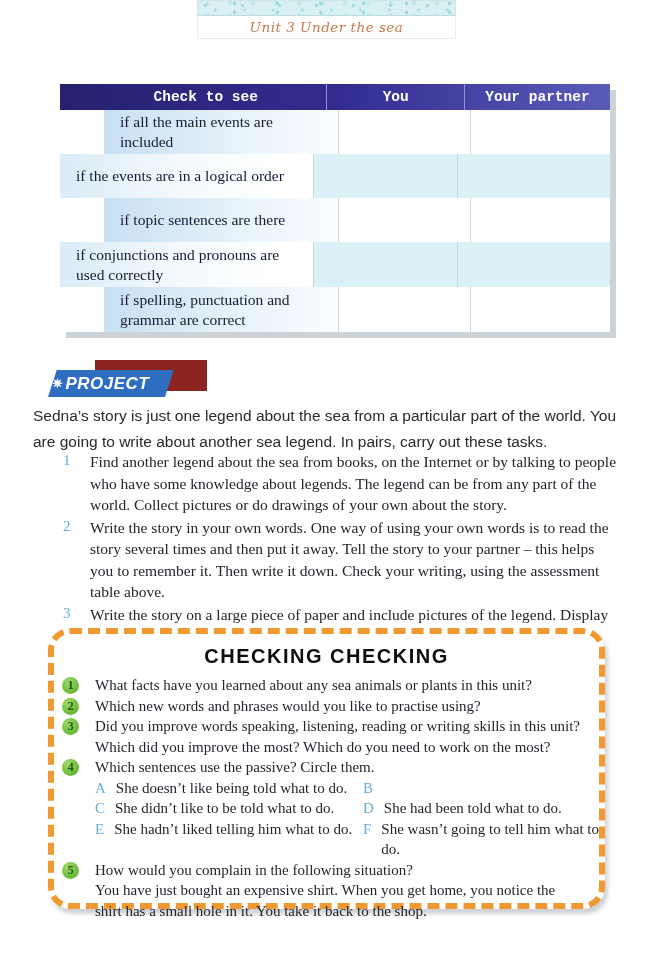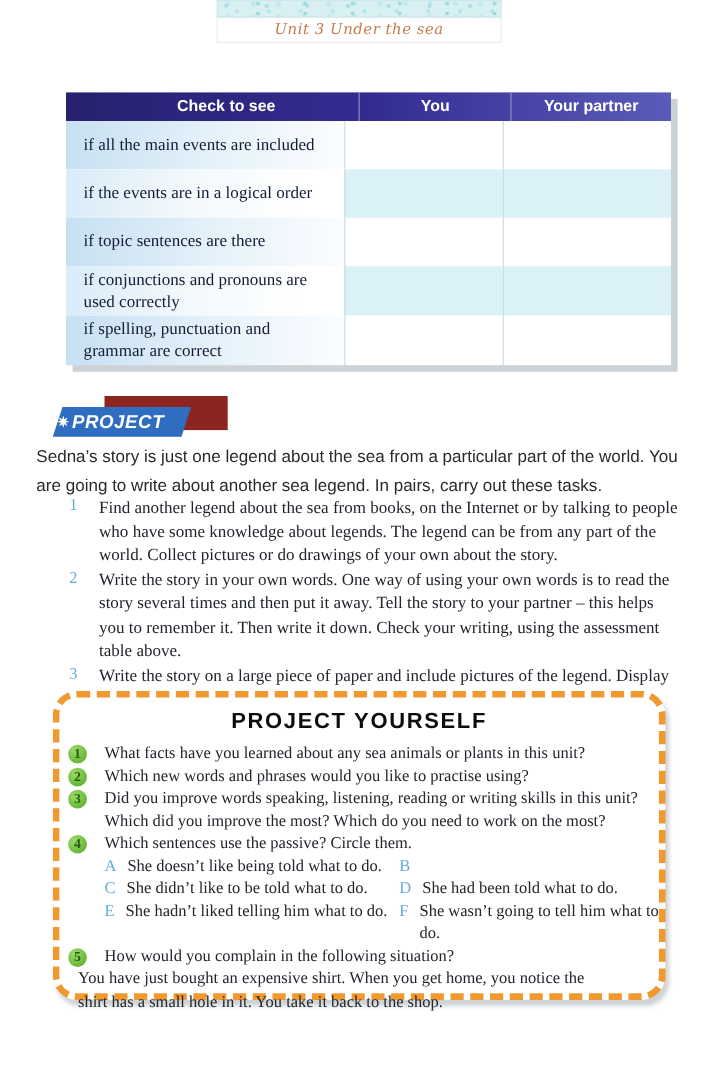--- a/index.html
+++ b/index.html
@@ -19,33 +19,33 @@
   .unit-label-box{height:22px;border:1px solid #e2eef0;border-top:1px solid #bcdfe3;
     display:flex;align-items:center;justify-content:center;
     font-family:"DejaVu Serif",serif;font-style:italic;font-size:13.5px;
     letter-spacing:.5px;color:#c8794b;}
 
   
   .assessment{position:absolute;left:60px;top:84px;width:550px;
     box-shadow:6px 6px 0 rgba(156,166,174,.5);}
   .thead{display:flex;height:26px;
     background:linear-gradient(90deg,#27216f 0%,#322c91 50%,#5a5cb8 100%);
-    color:#fff;font-family:Liberation Sans, sans-serif;font-weight:bold;font-size:14.5px;padding-left:25px;}
+    color:#fff;font-family:Liberation Mono, monospace;font-weight:bold;font-size:14.5px;padding-left:25px;}
   .th{display:flex;align-items:center;justify-content:center;box-sizing:border-box;}
   .th-1{width:253px;}
   .th-2{width:144px;border-left:1px solid #8f93cf;}
   .th-3{width:153px;border-left:1px solid #8f93cf;}
   .trow{display:flex;height:44px;}
   .trow.tall{height:45px;}
   .c1{width:253px;box-sizing:border-box;padding:0 10px 0 16px;
       display:flex;flex-direction:column;justify-content:center;
       font-size:15.5px;line-height:20px;color:#151b35;}
   .c2{width:144px;border-left:1px solid #c6d9e0;box-sizing:border-box;}
   .c3{width:153px;border-left:1px solid #c6d9e0;box-sizing:border-box;}
-  .trow.odd  .c1{background:linear-gradient(90deg,#c7e0f2 0%,#e6f2fa 55%,#fbfdff 100%);}
+  .trow.odd  .c1{background:linear-gradient(90deg,#c7e0f2 0%,#e6f2fa 55%,#fbfdff 100%);margin-left:44px;}
   .trow.even .c1{background:linear-gradient(90deg,#d9ecf7 0%,#f3f9fc 45%,#ffffff 85%);}
   .trow.odd  .c2,.trow.odd  .c3{background:#ffffff;}
   .trow.even .c2,.trow.even .c3{background:#daf2f7;}
 
   
   .badge{position:absolute;left:45px;top:359px;width:135px;height:42px;
     font-family:"Liberation Sans",sans-serif;}
   .badge-red{position:absolute;left:50px;top:1px;width:112px;height:31px;background:#8c2420;}
   .badge-blue{position:absolute;left:3px;top:11px;width:117px;height:27px;
     background:#2e6dc0;transform:skewX(-18deg);transform-origin:bottom left;}
@@ -70,21 +70,21 @@
   .cq{display:flex;padding-left:8px;margin-top:0;}
   .cq.first{margin-top:7px;}
   .q-dot{width:17px;height:17px;flex:none;border-radius:50%;margin:2px 16px 0 0;
     background:radial-gradient(circle at 35% 30%,#9ed96a,#68b737 72%);
     color:#235c10;font-size:12.5px;font-weight:bold;
     display:flex;align-items:center;justify-content:center;}
   .q-txt{width:497px;font-size:15px;line-height:20.5px;color:#22262c;}
   .options{margin-left:41px;display:grid;grid-template-columns:268px auto;}
   .opt{display:flex;font-size:15px;line-height:20.5px;}
   .opt-letter{color:#66aede;margin-right:10px;}
-  .situation{margin-left:17px;margin-top:0;width:482px;
+  .situation{margin-left:41px;margin-top:0;width:482px;
     font-size:15px;line-height:20.5px;color:#22262c;}
 
   
   .page-num-box{position:absolute;left:310px;top:993px;width:33px;height:32px;
     border:1px solid #d9edf0;box-sizing:border-box;
     background:linear-gradient(180deg,#ffffff 60%,#e6f5f8 60%);
     display:flex;justify-content:center;}
   .page-num{font-family:"Liberation Sans",sans-serif;font-weight:bold;
     font-size:16px;color:#111;margin-top:2px;}
 </style>
@@ -151,21 +151,21 @@
       <div class="task-num">2</div>
       <div class="task-txt">Write the story in your own words. One way of using your own words is to read the story several times and then put it away. Tell the story to your partner – this helps you to remember it. Then write it down. Check your writing, using the assessment table above.</div>
     </div>
     <div class="task">
       <div class="task-num">3</div>
       <div class="task-txt">Write the story on a large piece of paper and include pictures of the legend. Display your work on the classroom wall.</div>
     </div>
   </div>
 
   <div class="check-box">
-    <div class="check-title">PROJECT YOURSELF</div>
+    <div class="check-title">CHECKING CHECKING</div>
 
     <div class="cq first">
       <div class="q-dot">1</div>
       <div class="q-txt">What facts have you learned about any sea animals or plants in this unit?</div>
     </div>
     <div class="cq">
       <div class="q-dot">2</div>
       <div class="q-txt">Which new words and phrases would you like to practise using?</div>
     </div>
     <div class="cq">

